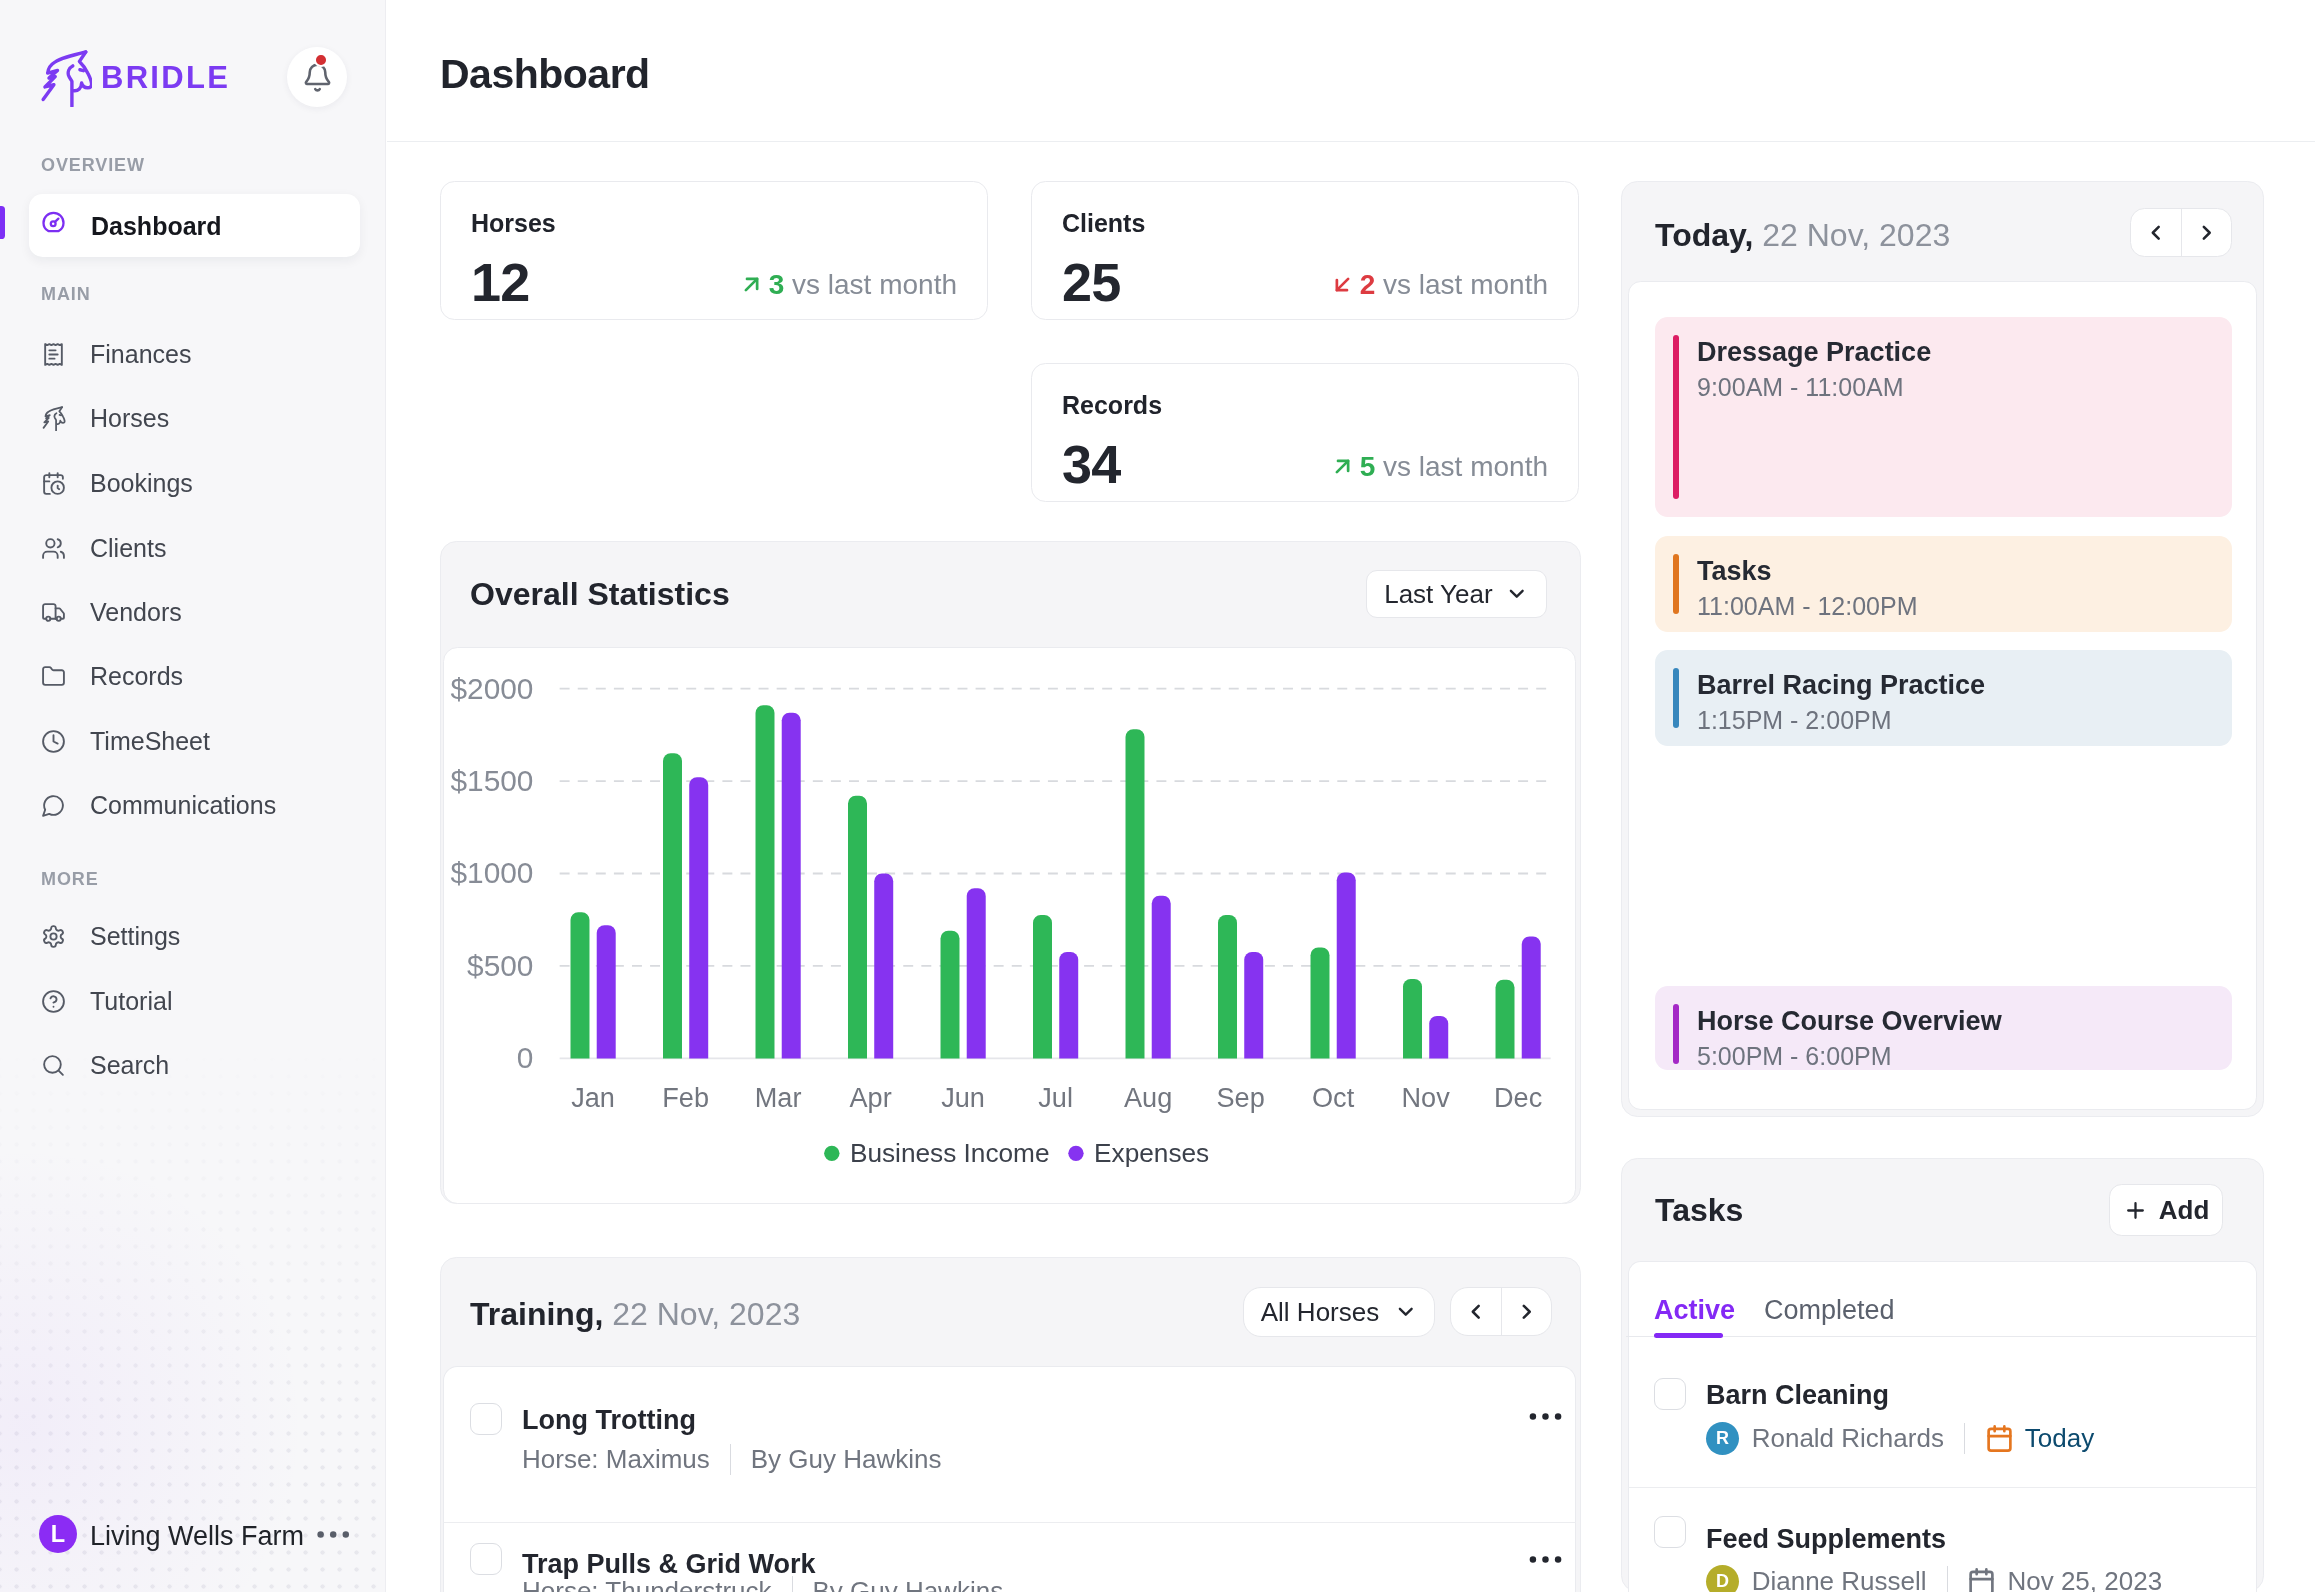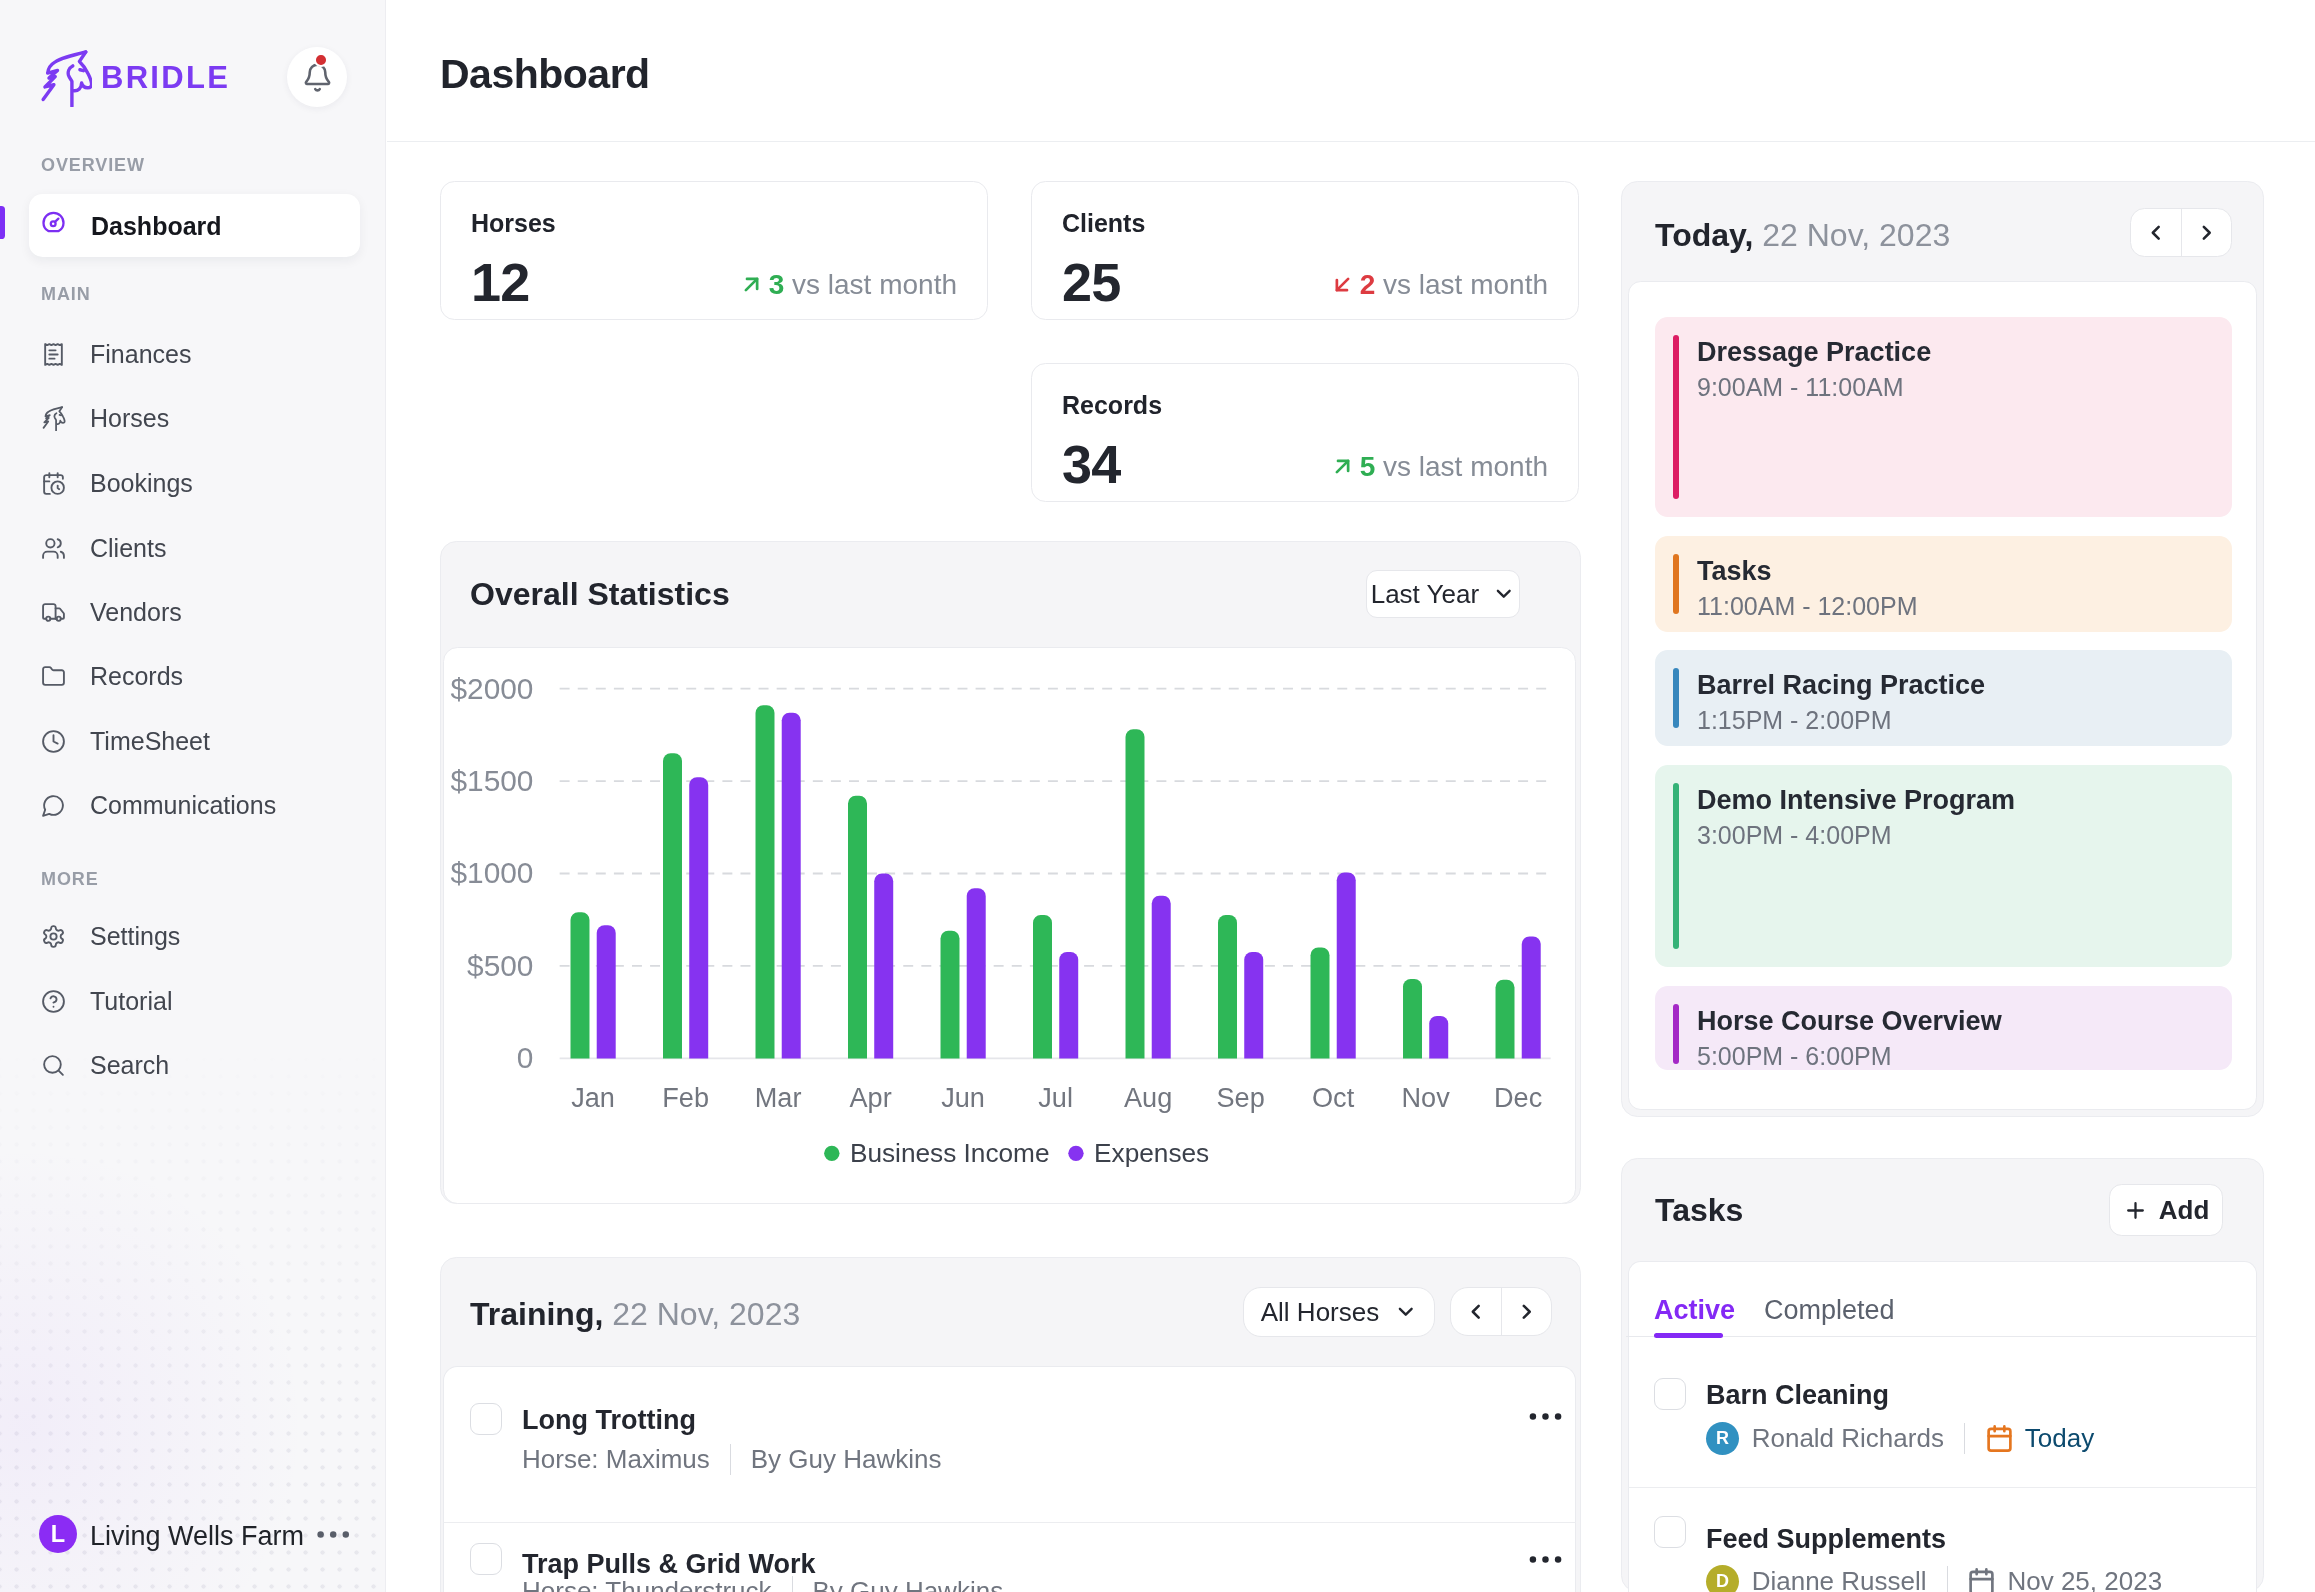--- a/index.html
+++ b/index.html
@@ -192,21 +192,21 @@
     <div class="lab">Records</div>
       <div class="num">34</div>
     <div class="cmp"><svg width="27" height="27" viewBox="0 0 24 24" fill="none" stroke="#2fae53" stroke-width="2.4" stroke-linecap="round" stroke-linejoin="round">
           <path d="M7 17 17 7"></path>
           <path d="M8 7h9v9"></path>
         </svg><span class="gr">5</span> vs last month</div>
   </div>
 
   <div class="panel" style="left:440px;top:541px;width:1141px;height:663px"></div>
   <div class="ptitle" style="left:470px;top:576px">Overall Statistics</div>
-  <div class="wbtn" style="left:1366px;top:570px;width:154px;height:48px;border-radius:11px;">
+  <div class="wbtn" style="left:1366px;top:570px;width:181px;height:48px;border-radius:11px;">
     Last Year
     <svg style="margin-left:12.7px" width="23.5" height="23.5" viewBox="0 0 24 24" fill="none" stroke="#23262e" stroke-width="2.4" stroke-linecap="round" stroke-linejoin="round">
         <path d="m6 9 6 6 6-6"></path>
       </svg>
   </div>
   <div class="whitecard" style="left:443px;top:647px;width:1133px;height:557px"></div>
   <svg class="abs" style="left:443px;top:647px" width="1133" height="557" viewBox="0 0 1253 616" id="chart">
       <line x1="129" y1="46" x2="1225" y2="46" stroke="#d8dade" stroke-width="2" stroke-dasharray="11 9"></line>
       <text x="100" y="57" font-size="33" fill="#878c96" text-anchor="end">$2000</text>
       <line x1="129" y1="148.25" x2="1225" y2="148.25" stroke="#d8dade" stroke-width="2" stroke-dasharray="11 9"></line>
@@ -319,25 +319,20 @@
   <div class="event" style="top:536px;height:96px;background:#fdf0e2">
     <div class="bar" style="height:60px;background:#e0761f"></div>
     <div class="et">Tasks</div>
       <div class="tm">11:00AM - 12:00PM</div>
   </div>
   <div class="event" style="top:650px;height:96px;background:#e8eff4">
     <div class="bar" style="height:60px;background:#3787bd"></div>
     <div class="et">Barrel Racing Practice</div>
       <div class="tm">1:15PM - 2:00PM</div>
   </div>
-  <div class="event" style="top:765px;height:202px;background:#e6f5ed">
-    <div class="bar" style="height:166px;background:#35b277"></div>
-    <div class="et">Demo Intensive Program</div>
-      <div class="tm">3:00PM - 4:00PM</div>
-  </div>
   <div class="event" style="top:986px;height:84px;background:#f5e9f8">
     <div class="bar" style="height:60px;background:#a428c6"></div>
     <div class="et">Horse Course Overview</div>
       <div class="tm">5:00PM - 6:00PM</div>
   </div>
 
   <div class="panel" style="left:1621px;top:1158px;width:643px;height:434px"></div>
   <div class="ptitle" style="left:1655px;top:1192px">Tasks</div>
   <div class="wbtn" style="left:2109px;top:1184px;width:114px;height:52px;border-radius:12.7px;font-weight:600">
     <svg style="margin-right:11px" width="25" height="25" viewBox="0 0 24 24" fill="none" stroke="#23262e" stroke-width="2.2" stroke-linecap="round">

